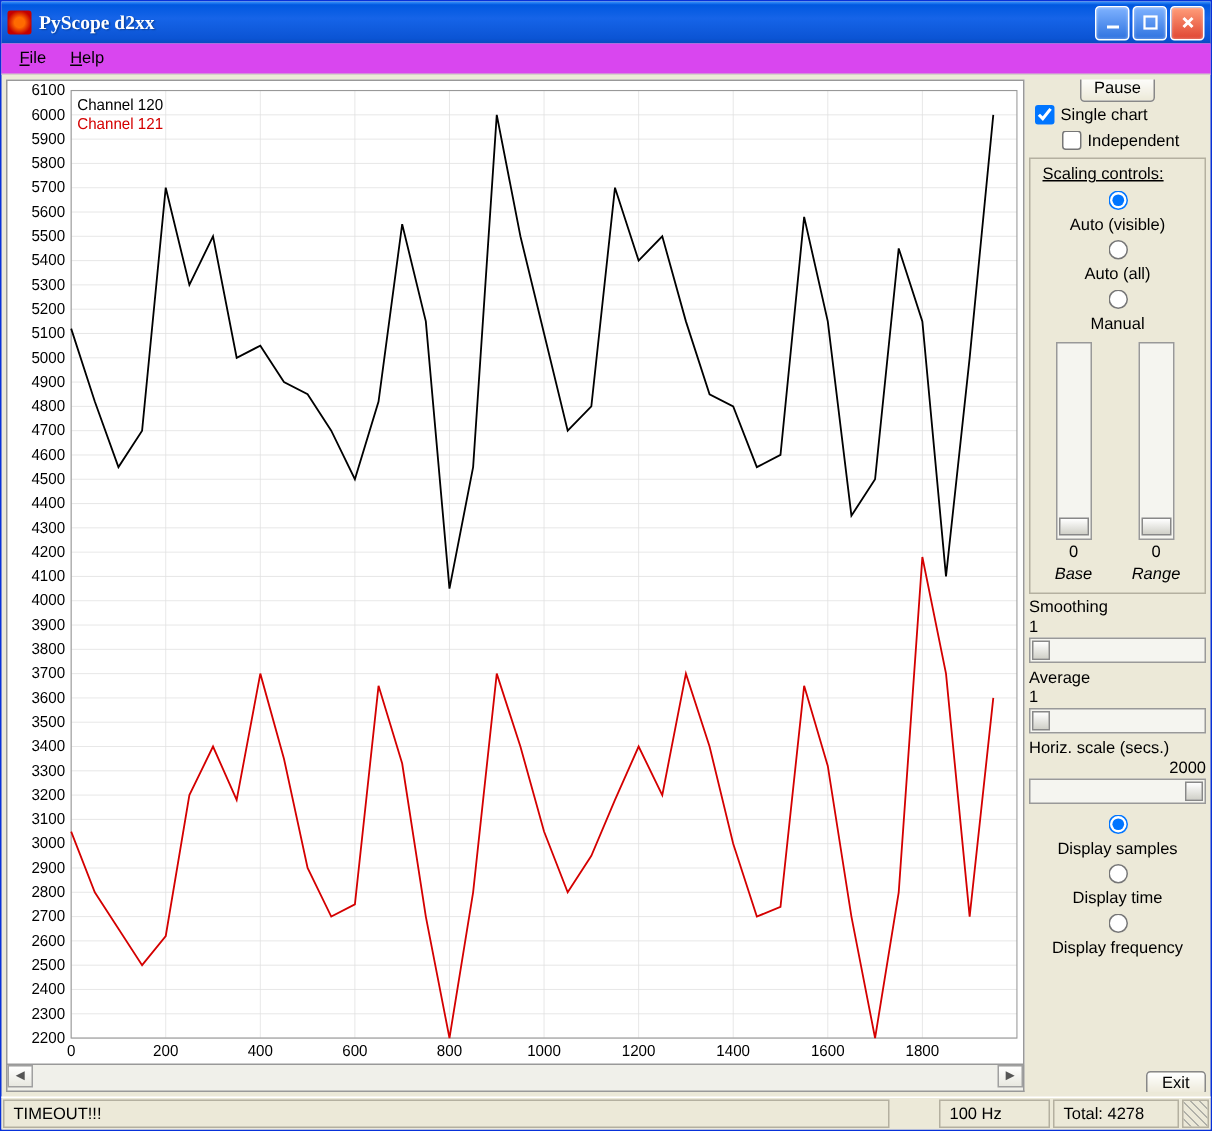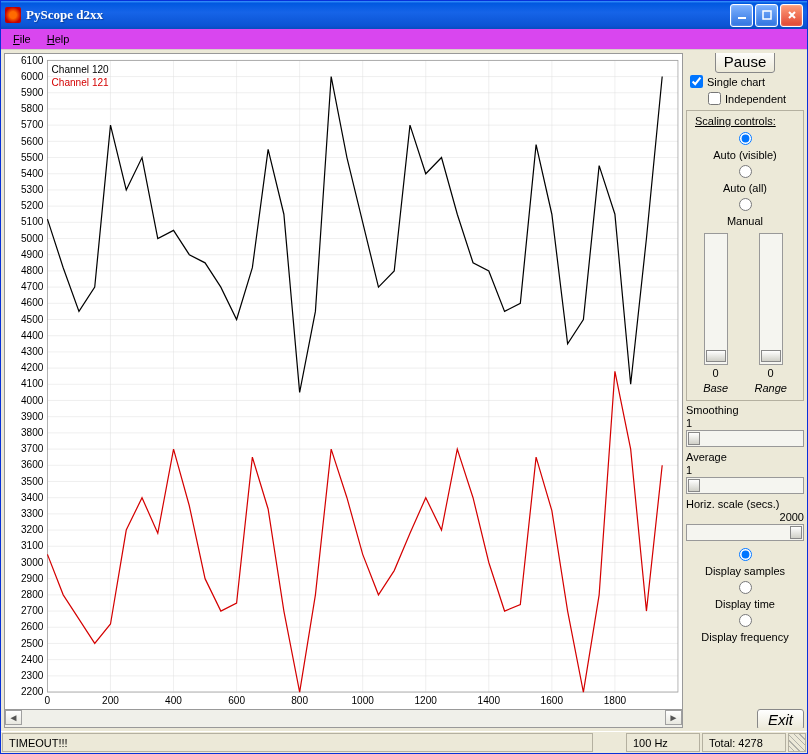--- a/index.html
+++ b/index.html
@@ -14,21 +14,21 @@
   .menubar{height:20px;background:#d946ef;border-bottom:1px solid #d4d0c8;display:flex;align-items:center;padding:0 4px;}
   .menu-item{padding:2px 8px;cursor:default;}
   .menu-item u{text-decoration:underline;}
   .content{flex:1;display:flex;padding:3px;gap:3px;overflow:hidden;}
   .chart-col{flex:1;display:flex;flex-direction:column;}
   .chart-box{flex:1;background:#fff;border:1px solid #999;position:relative;}
   .hscroll{height:17px;background:#f0f0ea;border:1px solid #999;border-top:none;position:relative;}
   .hscroll .arrow{position:absolute;top:0;width:17px;height:15px;background:linear-gradient(#fff,#e8e8e0);border:1px solid #a0a0a0;display:flex;align-items:center;justify-content:center;font-size:10px;color:#555;box-sizing:border-box;}
   .hscroll .left{left:0;} .hscroll .right{right:0;}
   .side{width:118px;display:flex;flex-direction:column;gap:2px;overflow:hidden;}
-  .btn{background:linear-gradient(#fff,#ece9d8);border:1px solid #888;border-radius:3px;padding:2px 8px;font-size:15px;cursor:default;text-align:center;}
+  .btn{background:linear-gradient(#fff,#ece9d8);border:1px solid #888;border-radius:3px;padding:2px 8px;font-size:11px;cursor:default;text-align:center;}
   .btn.small{padding:1px 10px;}
   .checkbox-row{display:flex;align-items:center;gap:4px;padding:1px 0 1px 4px;}
   .group{border:1px solid #b4b0a0;padding:4px 5px 6px;margin-top:2px;}
   .group-title{font-size:11px;margin:-10px 0 3px 0;background:#ece9d8;display:inline-block;padding:0 3px;text-decoration:underline;}
   .radio-row{display:flex;align-items:center;gap:4px;padding:2px 0;flex-direction:column;}
   input[type=checkbox],input[type=radio]{margin:0;}
   .sliders{display:flex;gap:4px;justify-content:space-around;margin-top:4px;}
   .vslider{display:flex;flex-direction:column;align-items:center;}
   .vslider .track{width:22px;height:130px;background:#f5f5f0;border:1px solid #999;position:relative;}
   .vslider .thumb{position:absolute;left:1px;width:18px;height:10px;background:linear-gradient(#fff,#d0d0c8);border:1px solid #888;bottom:2px;}
@@ -272,21 +272,21 @@
             <input type="radio" name="disp" style="">
             <span>Display time</span>
           </div>
         <div class="radio-row">
             <input type="radio" name="disp" style="">
             <span>Display frequency</span>
           </div>
       </div>
 
       <div style="flex:1;"></div>
-      <div style="text-align:right;font-style:italic;">
+      <div style="text-align:right;">
         <span class="btn small">Exit</span>
       </div>
     </div>
   </div>
 
   <div class="statusbar">
     <div class="status-cell wide">TIMEOUT!!!</div>
     <div class="status-cell" style="width:60px;margin-left:32px;">100 Hz</div>
     <div class="status-cell" style="width:70px;">Total: 4278</div>
     <div class="grip"></div>

